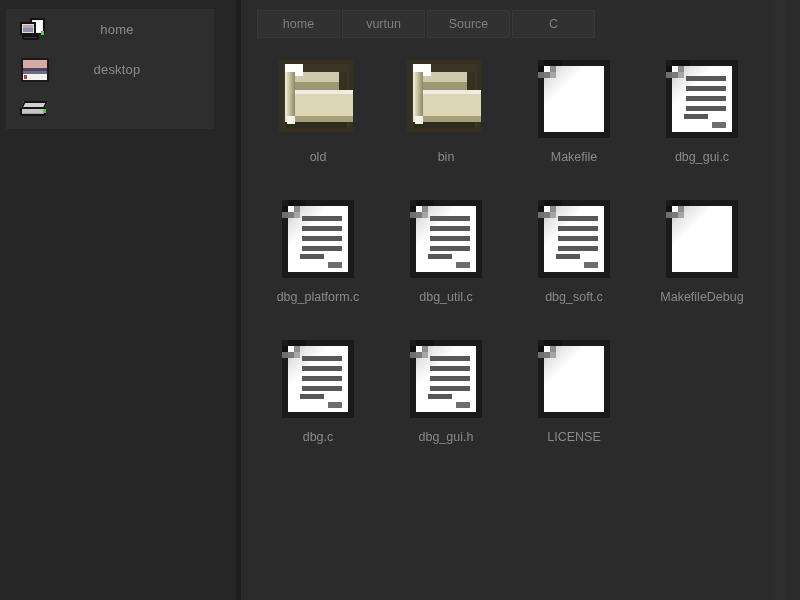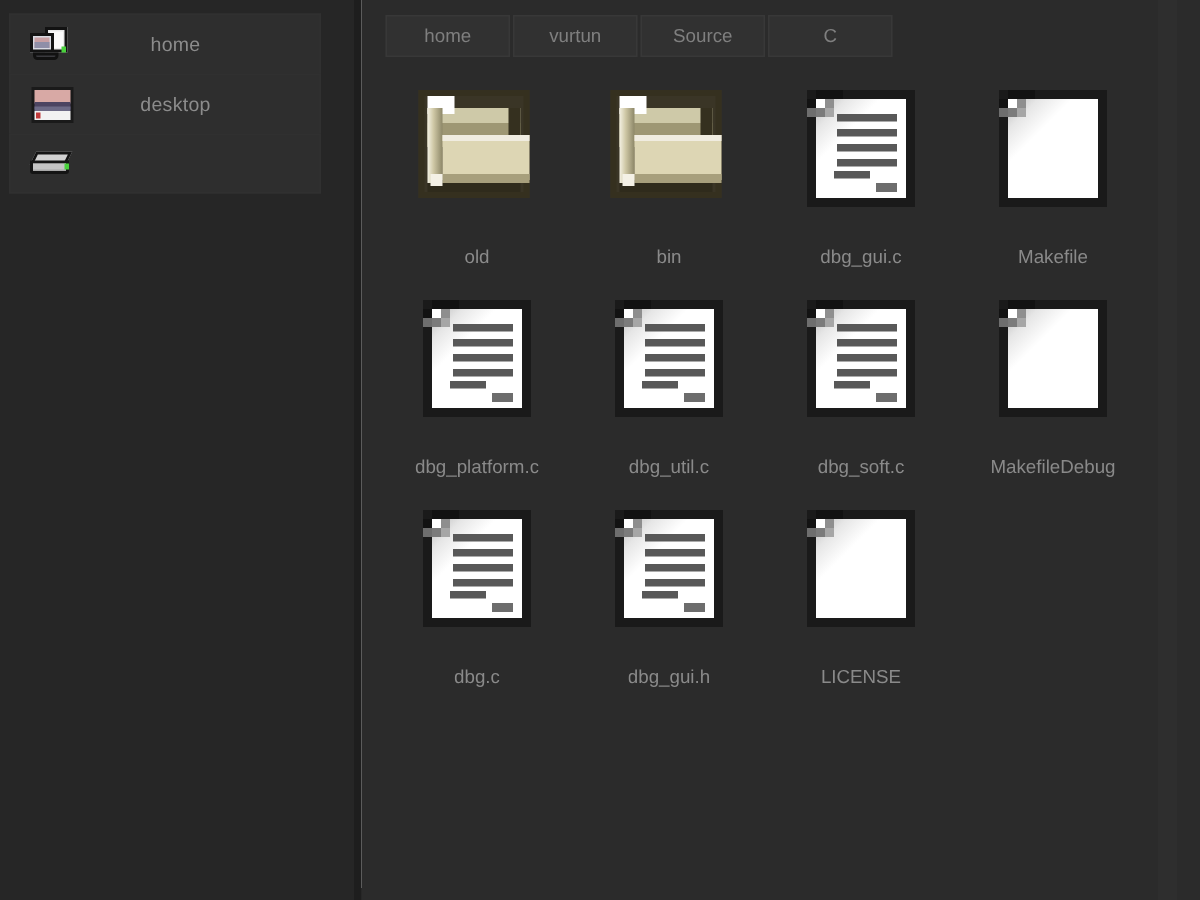--- a/index.html
+++ b/index.html
@@ -10,21 +10,21 @@
     overflow: hidden;
     background: #2b2b2b;
     font-family: "Liberation Sans", sans-serif;
     -webkit-font-smoothing: antialiased;
   }
 
   #app {
     position: relative;
     width: 800px;
     height: 592px;
-    background: #ffffff;
+    background: #14b8a6;
     display: block;
     border-radius: 22px;
   }
 
   
   .sidebar {
     position: absolute;
     left: 0;
     top: 0;
     width: 236px;
@@ -212,21 +212,21 @@
     padding-top: 4px;
     box-sizing: border-box;
   }
   .cell-icon {
     position: relative;
     width: 92px;
     height: 92px;
     flex: none;
   }
   .cell-label {
-    margin-top: 20px;
+    margin-top: 6px;
     color: #8a8a8a;
     font-size: 12.5px;
     text-align: center;
     max-width: 124px;
     overflow: hidden;
     white-space: nowrap;
     user-select: none;
   }
 
   
@@ -448,20 +448,40 @@
         </div>
         <div class="cell-label">bin</div>
       </div>
 
 
       <div class="cell">
         <div class="cell-icon">
           <div class="doc">
             <span class="d-border"></span>
               <span class="d-page"></span>
+            <span class="d-fold">
+                <i class="k1"></i>
+                <i class="k2"></i>
+                <i class="k3"></i>
+                <i class="k4"></i>
+                <i class="k5"></i>
+                <i class="k6"></i>
+                <i class="k7"></i>
+                <i class="k8"></i>
+              </span>
+          </div>
+        </div>
+        <div class="cell-label">Makefile</div>
+      </div>
+
+      <div class="cell">
+        <div class="cell-icon">
+          <div class="doc">
+            <span class="d-border"></span>
+              <span class="d-page"></span>
             <span class="line l1"></span>
               <span class="line l2"></span>
               <span class="line l3"></span>
             <span class="line l4"></span>
               <span class="line l5"></span>
               <span class="stamp"></span>
             <span class="d-fold">
                 <i class="k1"></i>
                 <i class="k2"></i>
                 <i class="k3"></i>
@@ -474,40 +494,20 @@
           </div>
         </div>
         <div class="cell-label">dbg_gui.c</div>
       </div>
 
       <div class="cell">
         <div class="cell-icon">
           <div class="doc">
             <span class="d-border"></span>
               <span class="d-page"></span>
-            <span class="d-fold">
-                <i class="k1"></i>
-                <i class="k2"></i>
-                <i class="k3"></i>
-                <i class="k4"></i>
-                <i class="k5"></i>
-                <i class="k6"></i>
-                <i class="k7"></i>
-                <i class="k8"></i>
-              </span>
-          </div>
-        </div>
-        <div class="cell-label">Makefile</div>
-      </div>
-
-      <div class="cell">
-        <div class="cell-icon">
-          <div class="doc">
-            <span class="d-border"></span>
-              <span class="d-page"></span>
             <span class="line l1"></span>
               <span class="line l2"></span>
               <span class="line l3"></span>
             <span class="line l4"></span>
               <span class="line l5"></span>
               <span class="stamp"></span>
             <span class="d-fold">
                 <i class="k1"></i>
                 <i class="k2"></i>
                 <i class="k3"></i>

